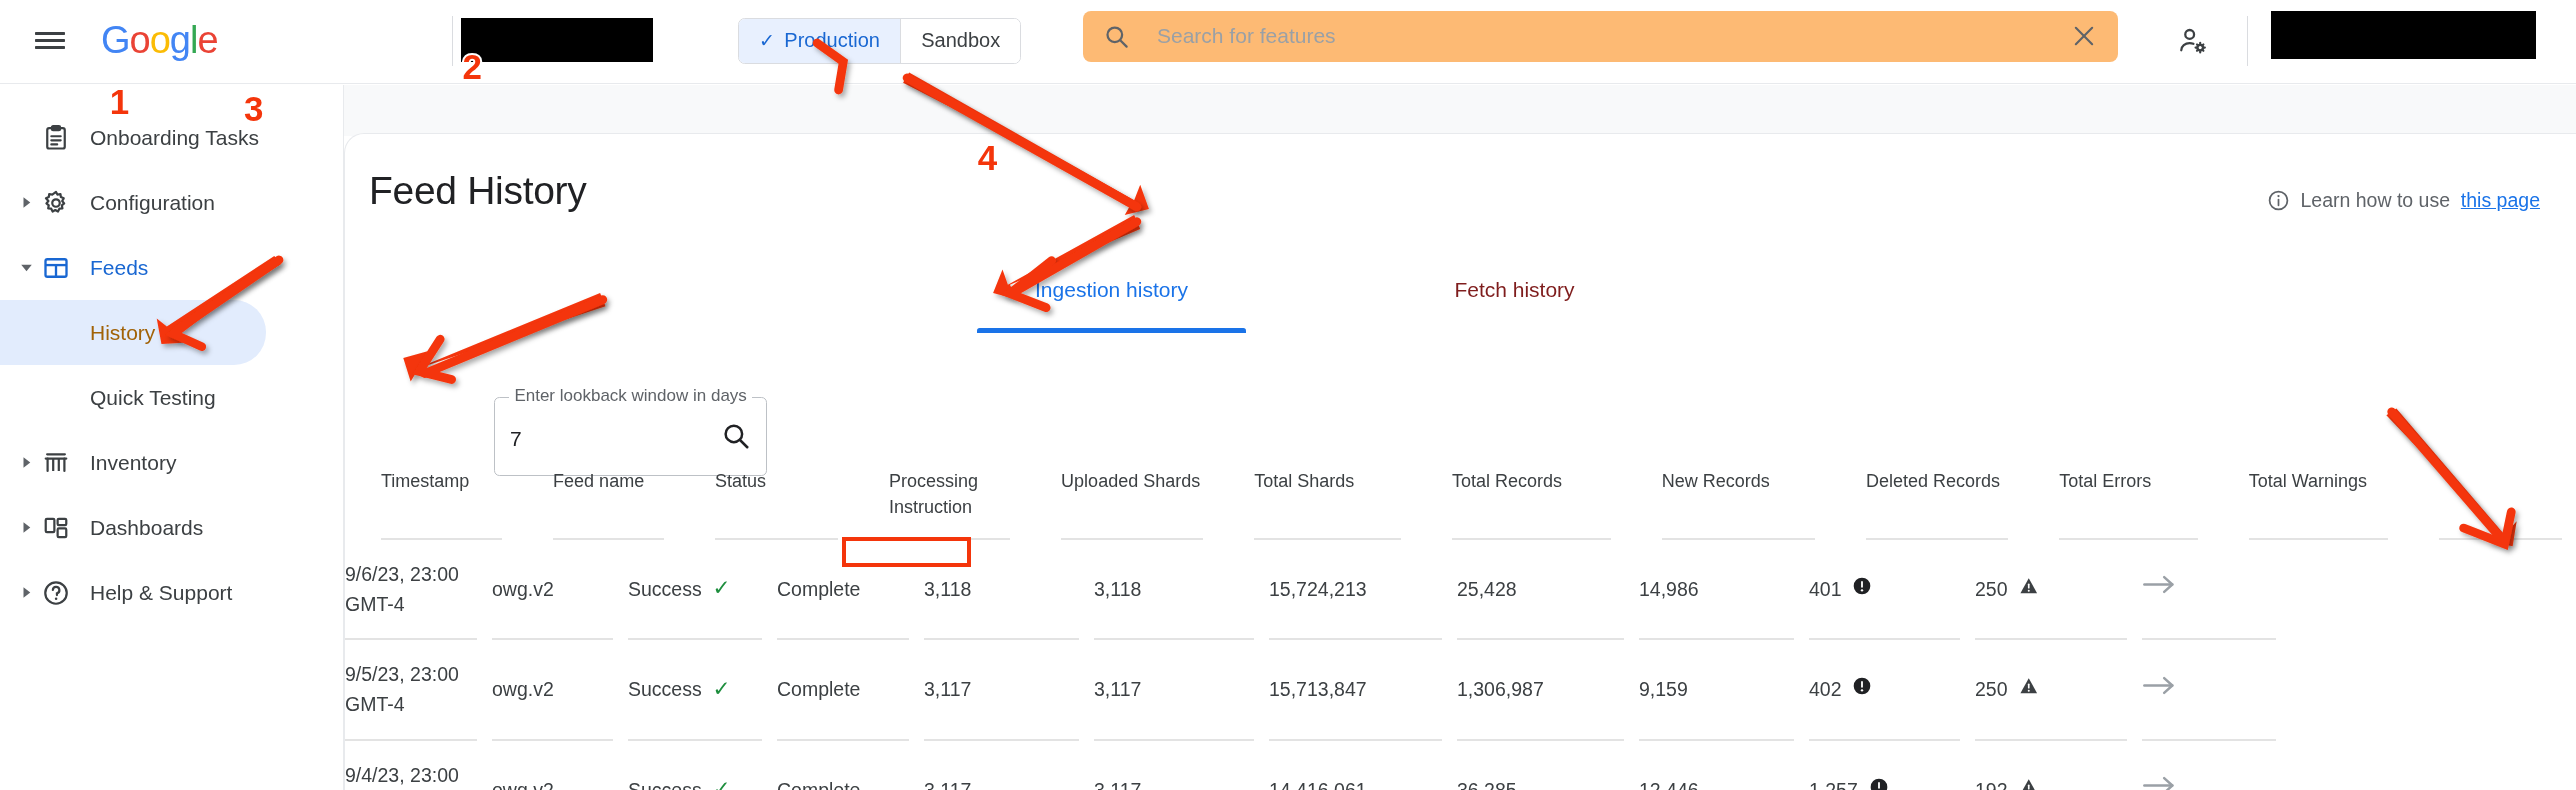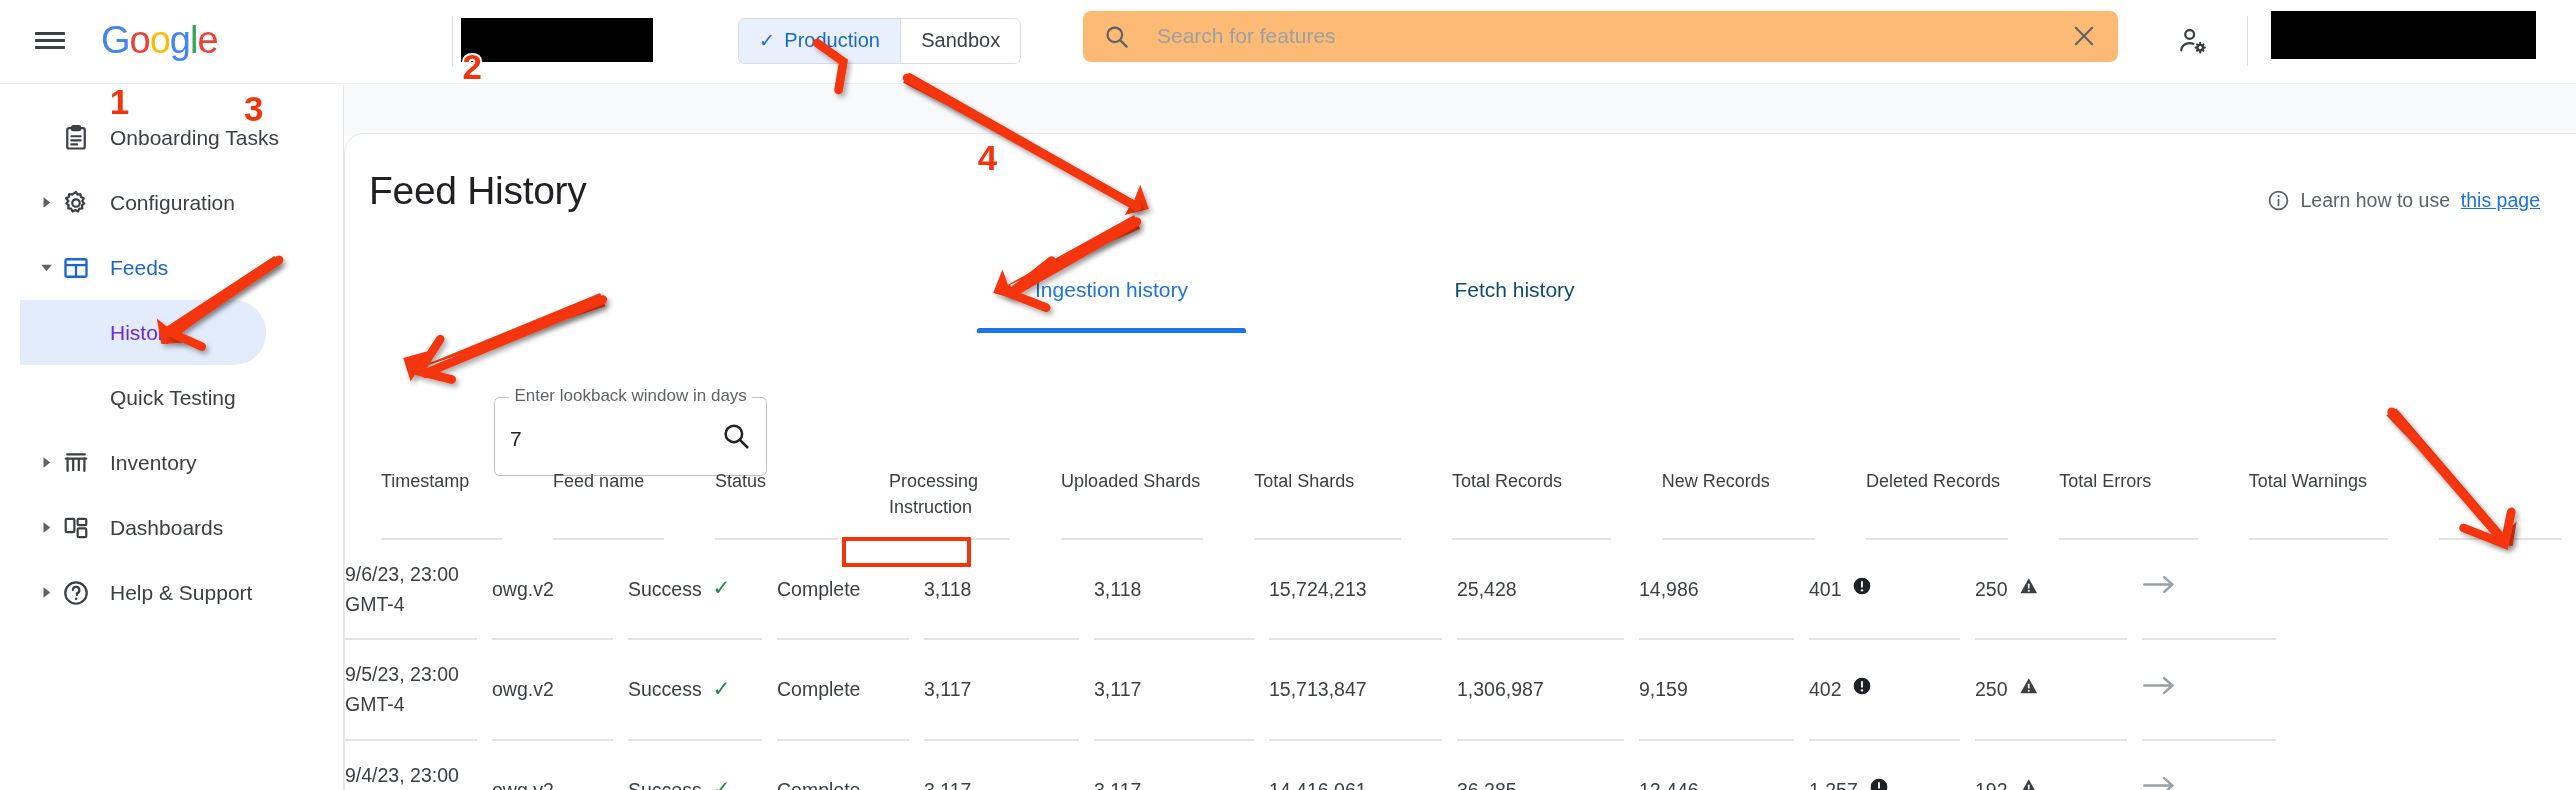--- a/index.html
+++ b/index.html
@@ -65,28 +65,28 @@
   .search-input::placeholder { color: #9aa0a6; }
   .clear-btn { width: 28px; height: 28px; flex: none; cursor: pointer; color: #5f6368; }
 
   .person-gear { position: absolute; left: 2177px; top: 25.5px; width: 32px; height: 32px; cursor: pointer; color: #3c4043; }
 
   
   .hr-top { position: absolute; left: 0; top: 83px; width: 2576px; height: 1.3px; background: #e8eaed; }
 
   .sidebar {
     position: absolute; left: 0; top: 85px; width: 305px; height: 705px;
-    background: #ffffff; padding-top: 20px; padding-left: 20px;
+    background: #ffffff; padding-top: 20px;
   }
   .sb-item {
     position: relative; height: 65px; display: flex; align-items: center;
     border-radius: 0 32px 32px 0; margin-right: 39px; cursor: pointer;
     color: #3c4043; font-size: 21px;
   }
-  .sb-item.selected { background: #e2ecfd; color: #6d28d9; font-weight: 400; }
+  .sb-item.selected { background: #e2ecfd; color: #a16207; font-weight: 400; }
   .sb-item.feeds-open { color: #1967d2; }
   .sb-caret {
     position: absolute; left: 19px; width: 15px; height: 15px; color: #5f6368;
     display: flex; align-items: center; justify-content: center;
   }
   .sb-ico {
     position: absolute; left: 42px; width: 28px; height: 28px;
     display: flex; align-items: center; justify-content: center; color: #3c4043;
   }
   .sb-item.feeds-open .sb-ico { color: #1967d2; }
@@ -115,21 +115,21 @@
     position: absolute; right: 36px; top: 55px; display: flex; align-items: center; gap: 10.8px;
     font-size: 19.5px; color: #5f6368;
   }
   .learn .iico { width: 23px; height: 23px; flex: none; }
   .learn a { color: #1a73e8; text-decoration: underline; }
 
   
   .tabs { position: absolute; left: 0; top: 141px; width: 2232px; height: 58px; }
   .tab {
     position: absolute; top: 0; height: 58px; display: flex; align-items: flex-start;
-    justify-content: center; font-size: 21px; color: #0c4a6e; cursor: pointer; padding-top: 2.7px;
+    justify-content: center; font-size: 21px; color: #7f1d1d; cursor: pointer; padding-top: 2.7px;
   }
   .tab.active { color: #1a73e8; }
   .tab .ul {
     position: absolute; left: 0; bottom: 0; width: 100%; height: 4.7px;
     background: #1a73e8; border-radius: 2.7px 2.7px 0 0;
   }
 
   
   .lookback {
     position: absolute; left: 149px; top: 263px; width: 273px; height: 79px;

